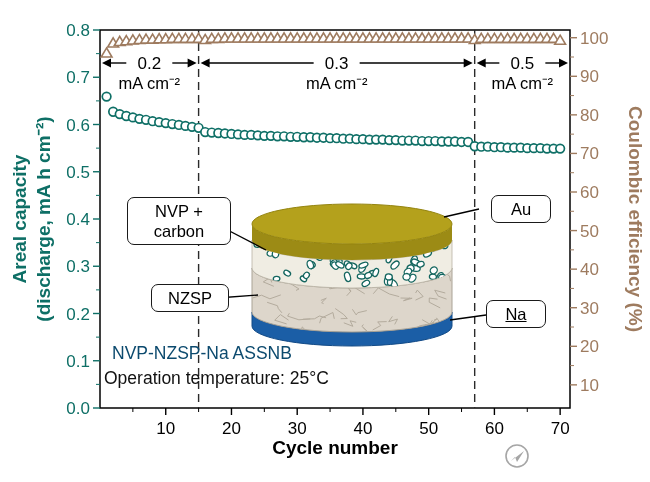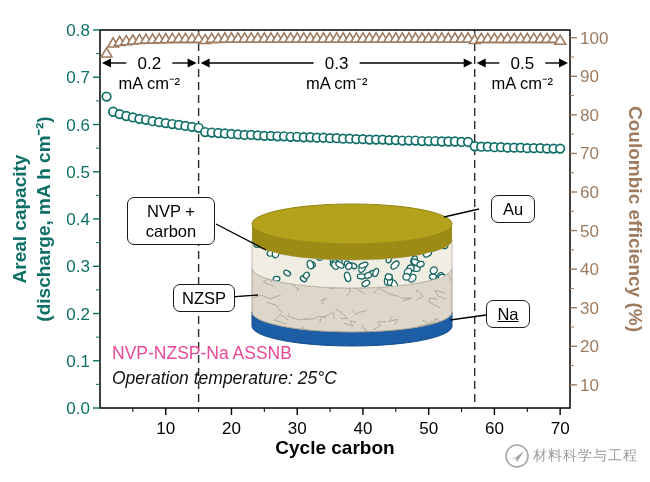--- a/index.html
+++ b/index.html
@@ -5,26 +5,26 @@
   html,body{margin:0;padding:0;background:#fff;}
   .stage{position:relative;width:650px;height:482px;background:#fff;overflow:hidden;
          font-family:"Liberation Sans",sans-serif;}
   .stage svg{position:absolute;left:0;top:0;}
   .yl-title{position:absolute;left:-159px;top:195px;width:382px;height:48px;
             transform:rotate(-90deg);text-align:center;font-size:19px;line-height:24px;font-weight:bold;}
   .yr-title{position:absolute;left:444px;top:207px;width:380px;height:24px;
             transform:rotate(90deg);text-align:center;font-size:19px;font-weight:bold;}
   .x-title{position:absolute;left:185px;top:437px;width:300px;text-align:center;
            font-size:19px;color:#000;font-weight:bold;}
-  .ann1{position:absolute;left:112px;top:343px;font-size:17.5px;color:#ec4899;}
-  .ann2{position:absolute;left:112px;top:368px;font-size:17.5px;color:#111;font-style:italic;}
+  .ann1{position:absolute;left:112px;top:343px;font-size:17.5px;color:#0c4a6e;}
+  .ann2{position:absolute;left:104px;top:368px;font-size:17.5px;color:#111;}
   .box{position:absolute;border:1.6px solid #1a1a1a;border-radius:7px;background:#fff;
-       font-size:16.5px;line-height:20px;padding:3px 8px;text-align:center;color:#000;}
+       font-size:16.5px;line-height:20px;padding:3px 16px;text-align:center;color:#000;}
   .box.nvp{left:127px;top:197px;width:70px;}
-  .box.nzsp{left:151px;top:284px;margin-left:22px;}
+  .box.nzsp{left:151px;top:284px;}
   .box.au{left:491px;top:195px;min-width:26px;}
   .box.na{left:486px;top:300px;min-width:26px;text-decoration:underline;}
   .wm-text{position:absolute;left:533px;top:447px;font-size:14px;color:#9b9b9b;letter-spacing:1px;}
 </style>
 </head>
 <body>
 
 <div class="stage">
   <svg id="chart-svg" width="650" height="482" viewBox="0 0 650 482">
       <rect x="100" y="30" width="470" height="378" fill="#fff" stroke="#000" stroke-width="1.5"></rect>
@@ -407,24 +407,23 @@
       </g>
     </svg>
 
   <div class="yl-title" style="color: rgb(14, 111, 102);">
     <div>Areal capacity</div>
     <div>(discharge, mA h cm⁻²)</div>
   </div>
 
   <div class="yr-title" style="color: rgb(158, 123, 95);">Coulombic efficiency (%)</div>
 
-  <div class="x-title">Cycle carbon</div>
+  <div class="x-title">Cycle number</div>
 
   <div class="ann1">NVP-NZSP-Na ASSNB</div>
   <div class="ann2">Operation temperature: 25°C</div>
 
   <div class="box nvp">NVP + carbon</div>
   <div class="box nzsp">NZSP</div>
   <div class="box au">Au</div>
   <div class="box na">Na</div>
 
-  <div class="wm-text">材料科学与工程</div>
 </div>
 
 </body></html>

